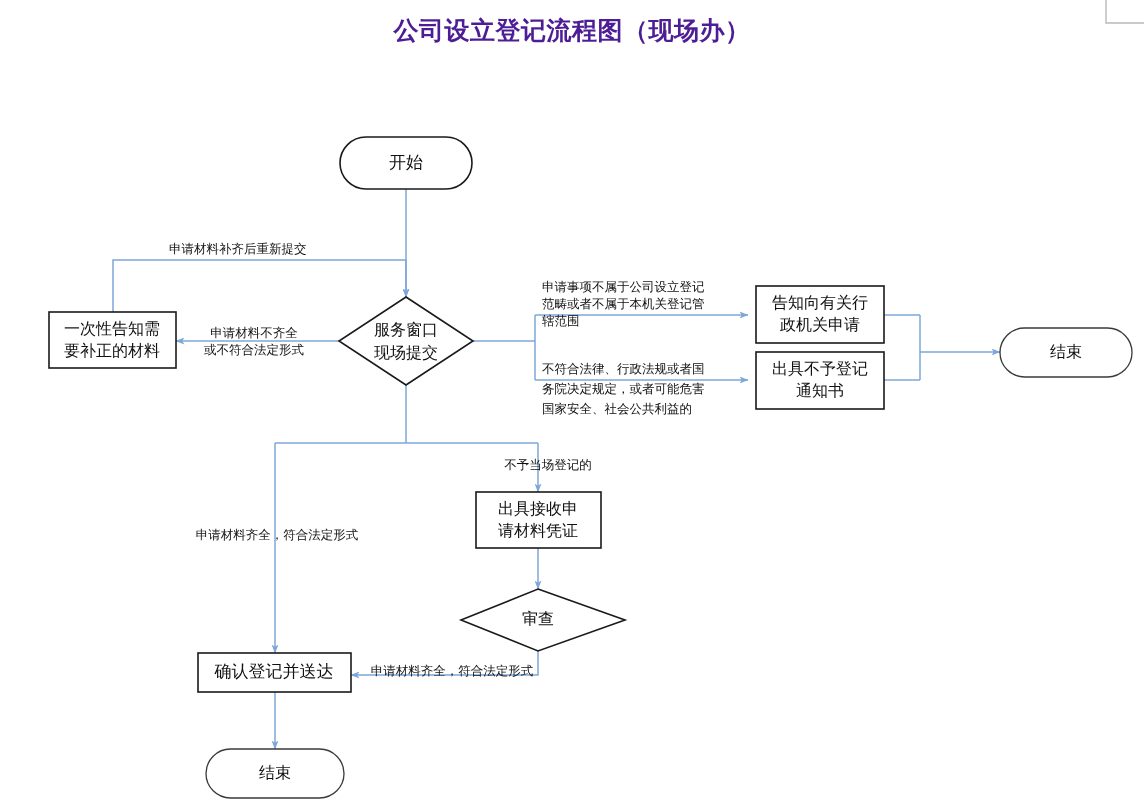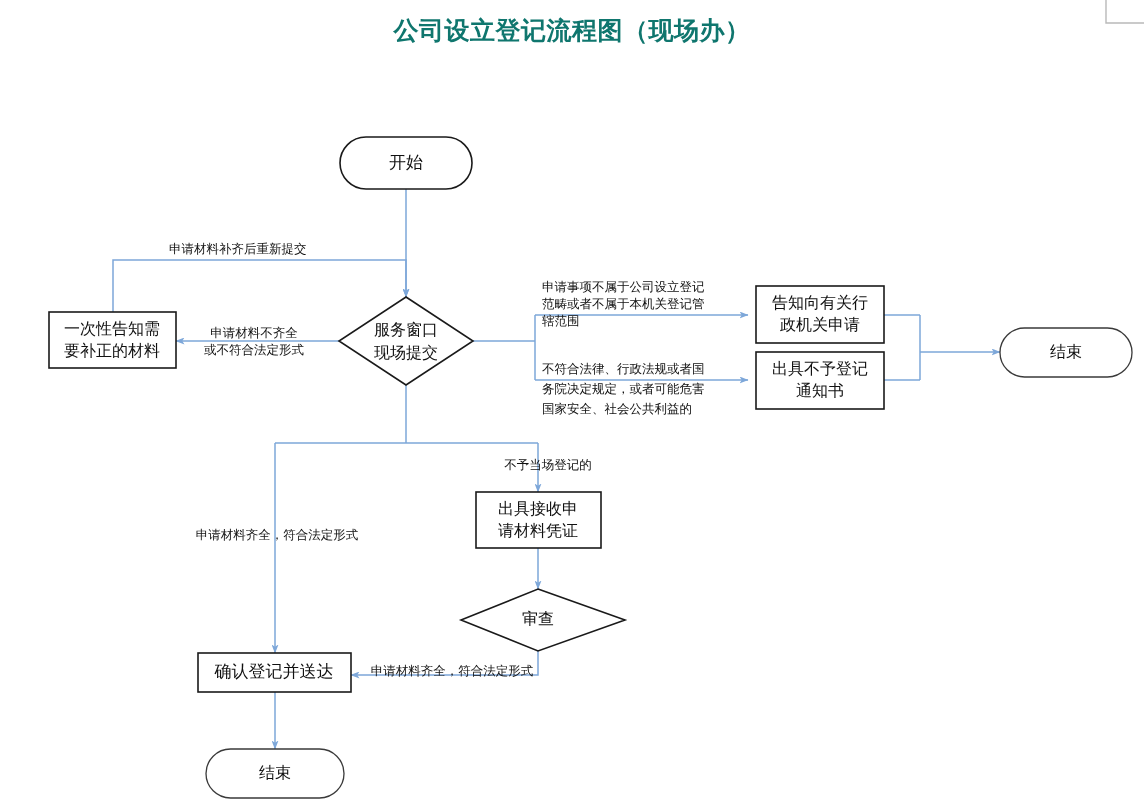--- a/index.html
+++ b/index.html
@@ -22,21 +22,21 @@
   }
   .chart-title {
     position: absolute;
     left: 0;
     top: 14px;
     width: 1144px;
     text-align: center;
     font-family: "Liberation Serif", "DejaVu Serif", serif;
     font-size: 25px;
     font-weight: bold;
-    color: #0f766e;
+    color: #4c1d95;
     letter-spacing: 0.5px;
   }
   svg#flow {
     position: absolute;
     left: 0; top: 0;
     width: 1144px;
     height: 807px;
   }
   .node-shape {
     fill: #ffffff;

